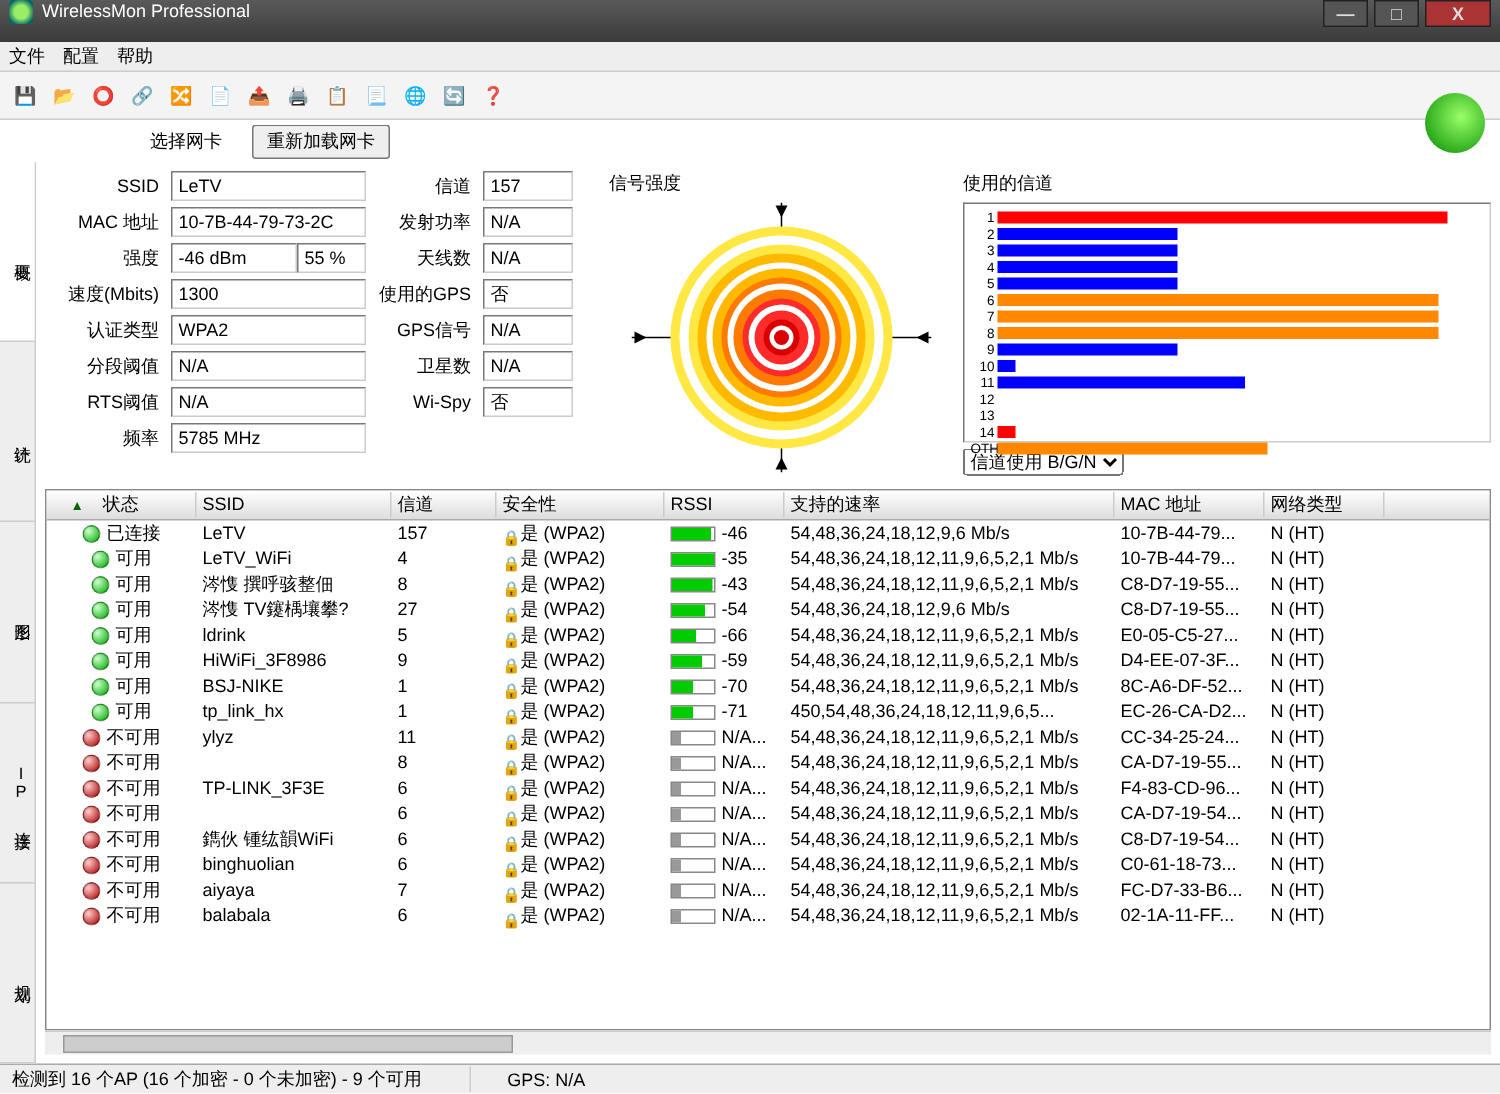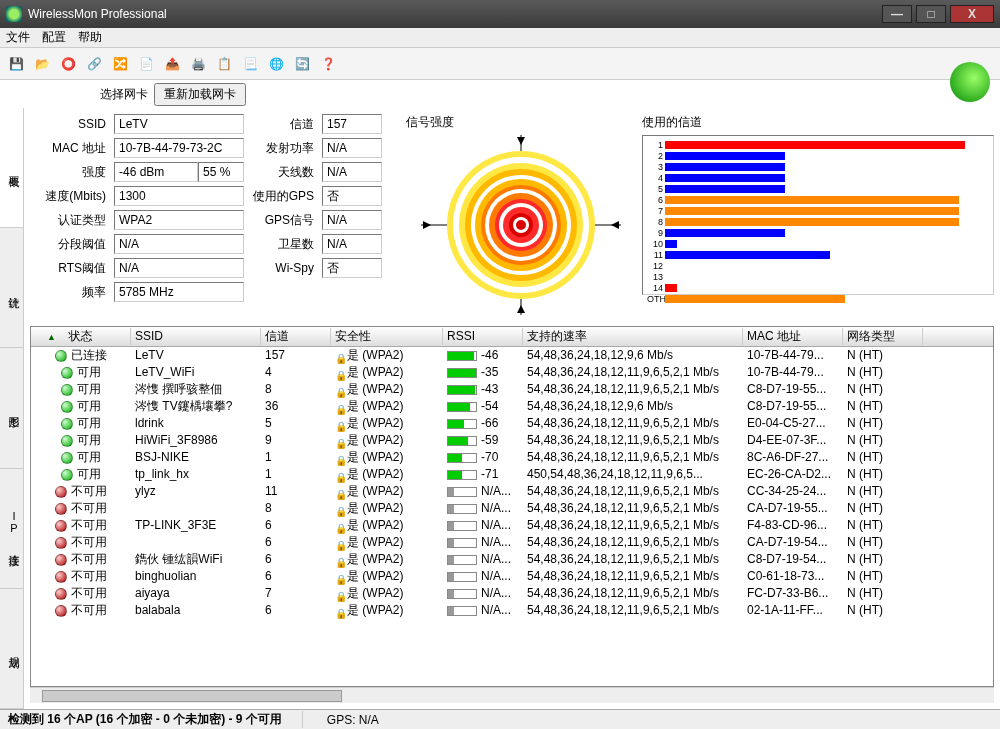--- a/index.html
+++ b/index.html
@@ -1,26 +1,26 @@
 <!DOCTYPE html>
 <html><head>
 <meta charset="utf-8">
 <style>
 * { box-sizing: border-box; margin: 0; padding: 0; }
 body { font-family: "SimSun", "Microsoft YaHei", sans-serif; font-size: 12px; background: #fff; overflow: hidden; width: 1000px; height: 729px; }
-.titlebar { height: 28px; background: linear-gradient(#5a5a5a, #3a3a3a); display: flex; align-items: center; padding: 0 6px; color: #fff; }
+.titlebar { height: 28px; background: linear-gradient(#5a5a5a, #3a3a3a); display: flex; padding: 0 6px; color: #fff; }
 .titlebar .appicon { width: 16px; height: 16px; margin-right: 6px; background: radial-gradient(circle, #9e6 40%, #066 80%); border-radius: 3px; }
 .titlebar .title { flex: 1; font-size: 12px; }
 .winbtn { width: 30px; height: 18px; background: #555; margin-left: 4px; border: 1px solid #222; text-align: center; line-height: 16px; font-weight: bold; color: #ddd; }
 .winbtn.close { background: #a33; width: 44px; }
 .menubar { height: 20px; background: #eee; border-bottom: 1px solid #ccc; display: flex; align-items: center; padding: 0 6px; }
 .menubar span { margin-right: 12px; }
 .toolbar { height: 32px; background: #f4f4f4; border-bottom: 1px solid #ccc; display: flex; align-items: center; padding: 0 6px; gap: 4px; }
 .tbtn { width: 22px; height: 22px; border: 1px solid transparent; display: flex; align-items: center; justify-content: center; border-radius: 2px; }
-.adapterbar { height: 28px; display: flex; align-items: center; padding: 0 10px 0 100px; gap: 6px; background: #fff; }
+.adapterbar { height: 28px; display: flex; align-items: center; padding: 0 10px 0 100px; gap: 20px; background: #fff; }
 .adapterbar label { white-space: nowrap; }
 .adapterbar select { flex: 0 0 430px; font-size: 12px; }
 .adapterbar button { font-size: 12px; padding: 1px 8px; }
 .anticon { width: 40px; height: 40px; position: absolute; right: 10px; top: 62px; background: radial-gradient(circle at 60% 40%, #9f6, #080); border-radius: 50%; }
 .body { display: flex; height: calc(100% - 28px - 20px - 32px - 28px - 20px); }
 .sidetabs { width: 24px; background: #eee; border-right: 1px solid #ccc; display: flex; flex-direction: column; }
 .sidetab { flex: 1; writing-mode: vertical-rl; text-orientation: upright; text-align: center; padding: 8px 2px; border-bottom: 1px solid #ccc; font-size: 11px; }
 .sidetab.active { background: #fff; }
 .main { flex: 1; display: flex; flex-direction: column; overflow: hidden; }
 .top { height: 218px; display: flex; padding: 6px; gap: 6px; }
@@ -57,21 +57,21 @@
 .dot.green-arrow { background: radial-gradient(circle at 30% 30%, #cfc, #0a0); }
 .dot.red { background: radial-gradient(circle at 30% 30%, #fcc, #a00); }
 .lock { width: 10px; height: 12px; display: inline-block; position: relative; }
 .lock::before { content: "🔒"; font-size: 10px; line-height: 12px; color: #c90; }
 .rssibar { width: 30px; height: 10px; border: 1px solid #888; background: #fff; position: relative; display: inline-block; }
 .rssibar .fill { position: absolute; left: 0; top: 0; bottom: 0; background: #0c0; }
 .rssibar.grey .fill { background: #999; }
 .hscroll { height: 16px; background: #eee; border-top: 1px solid #ccc; margin: 0 6px 6px; display: flex; align-items: center; }
 .hscroll .thumb { width: 300px; height: 12px; background: #ccc; border: 1px solid #999; margin-left: 12px; }
 .statusbar { height: 20px; background: #eee; border-top: 1px solid #aaa; display: flex; align-items: center; padding: 0 8px; gap: 24px; font-size: 12px; }
-.statusbar .cell { border-right: 1px solid #ccc; padding-right: 20px; font-weight: bold; }
+.statusbar .cell { border-right: 1px solid #ccc; padding-right: 32px; }
 .tri { position:absolute; font-size:9px; color:#060; top:1px; left:16px;}
 </style>
 </head>
 <body>
 
 <div class="titlebar">
   <div class="appicon"></div>
   <div class="title">WirelessMon Professional</div>
   <div class="winbtn">—</div>
   <div class="winbtn">□</div>
@@ -246,20 +246,23 @@
             </div>
             <div class="chrow">
               <div class="chnum">14</div>
               <div class="chbar" style="width:12px;background:#f00"></div>
             </div>
             <div class="chrow">
               <div class="chnum">OTH</div>
               <div class="chbar" style="width:180px;background:#f80"></div>
             </div>
           </div>
+        <div class="chselect">
+          <select><option>信道使用 B/G/N</option></select>
+        </div>
       </div>
     </div>
 
     <div class="grid">
       <div class="gridhead">
         <div class="col status" style="position:relative">
             <span>状态</span>
             <span class="tri">▲</span>
           </div>
         <div class="col ssid">SSID</div>
@@ -333,21 +336,21 @@
     <div class="col rates">54,48,36,24,18,12,11,9,6,5,2,1 Mb/s</div>
     <div class="col mac">C8-D7-19-55...</div>
     <div class="col type">N (HT)</div>
           </div>
           <div class="gridrow">
     <div class="col status">
               <span class="dot green"></span>
               <span>可用</span>
             </div>
     <div class="col ssid">涔愯 TV鑳楀壤攀?</div>
-    <div class="col chan">36</div>
+    <div class="col chan">27</div>
     <div class="col sec">
               <span class="lock"></span>
               <span>是 (WPA2)</span>
             </div>
     <div class="col rssi">
               <span class="rssibar ">
                 <span class="fill" style="width:78.2%"></span>
               </span>
               <span>-54</span>
             </div>
@@ -366,21 +369,21 @@
               <span class="lock"></span>
               <span>是 (WPA2)</span>
             </div>
     <div class="col rssi">
               <span class="rssibar ">
                 <span class="fill" style="width:57.8%"></span>
               </span>
               <span>-66</span>
             </div>
     <div class="col rates">54,48,36,24,18,12,11,9,6,5,2,1 Mb/s</div>
-    <div class="col mac">E0-04-C5-27...</div>
+    <div class="col mac">E0-05-C5-27...</div>
     <div class="col type">N (HT)</div>
           </div>
           <div class="gridrow">
     <div class="col status">
               <span class="dot green"></span>
               <span>可用</span>
             </div>
     <div class="col ssid">HiWiFi_3F8986</div>
     <div class="col chan">9</div>
     <div class="col sec">
@@ -408,21 +411,21 @@
               <span class="lock"></span>
               <span>是 (WPA2)</span>
             </div>
     <div class="col rssi">
               <span class="rssibar ">
                 <span class="fill" style="width:51%"></span>
               </span>
               <span>-70</span>
             </div>
     <div class="col rates">54,48,36,24,18,12,11,9,6,5,2,1 Mb/s</div>
-    <div class="col mac">8C-A6-DF-27...</div>
+    <div class="col mac">8C-A6-DF-52...</div>
     <div class="col type">N (HT)</div>
           </div>
           <div class="gridrow">
     <div class="col status">
               <span class="dot green"></span>
               <span>可用</span>
             </div>
     <div class="col ssid">tp_link_hx</div>
     <div class="col chan">1</div>
     <div class="col sec">

